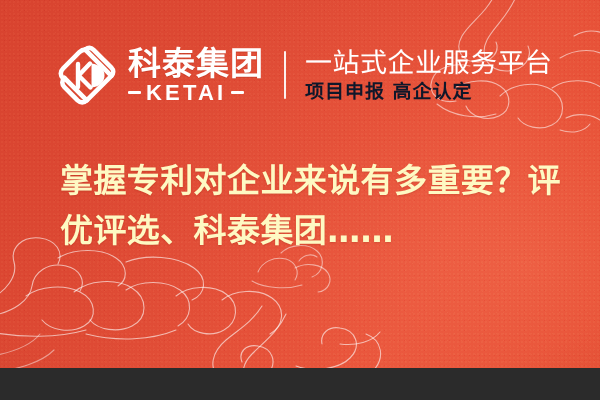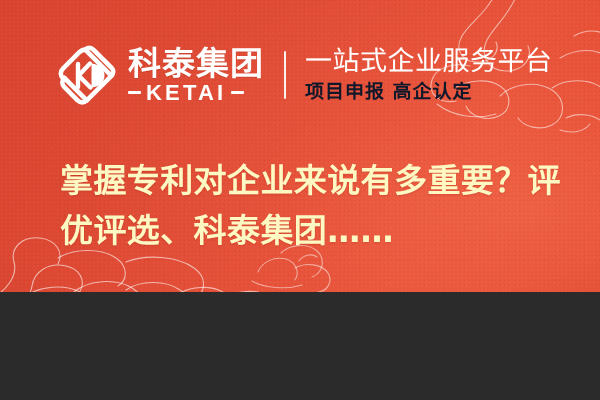--- a/index.html
+++ b/index.html
@@ -4,21 +4,21 @@
 <title>Ketai Group Banner</title>
 <style>
   html, body {
     margin: 0;
     padding: 0;
     background: #2b2b2b;
   }
   #banner {
     position: relative;
     width: 600px;
-    height: 292px;
+    height: 368px;
     overflow: hidden;
     font-family: "Liberation Sans", "DejaVu Sans", sans-serif;
     background: #e04a34;
     user-select: none;
   }
   
   .bg-base {
     position: absolute;
     inset: 0;
     background:
@@ -107,21 +107,21 @@
   .divider {
     width: 2px;
     height: 48px;
     background: rgba(255,255,255,.92);
     margin: 0 19px 0 20px;
     flex: none;
     border-radius: 1px;
   }
   .tagline { display: flex; flex-direction: column; gap: 5px; }
   .tagline-main {
-    font-family: Liberation Mono, monospace;
+    font-family: Liberation Sans, sans-serif;
     font-size: 27px;
     font-weight: 400;
     color: #ffffff;
     line-height: 1;
     letter-spacing: .5px;
     white-space: nowrap;
     text-align: right;
   }
   .tagline-sub {
     font-family: "DejaVu Serif", "Liberation Serif", serif;

